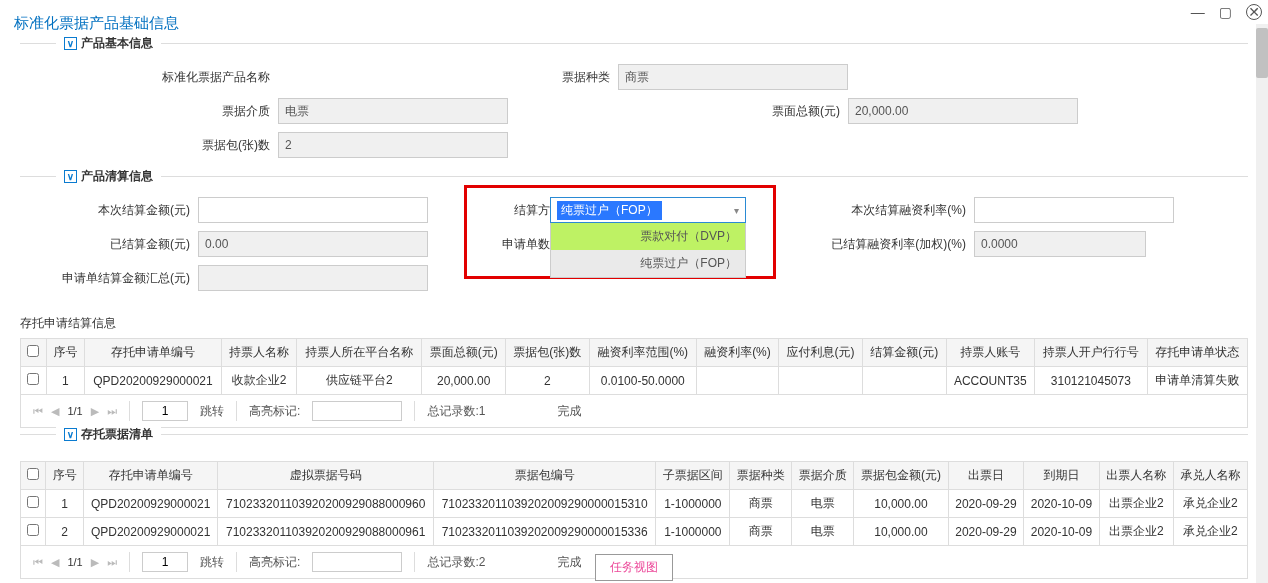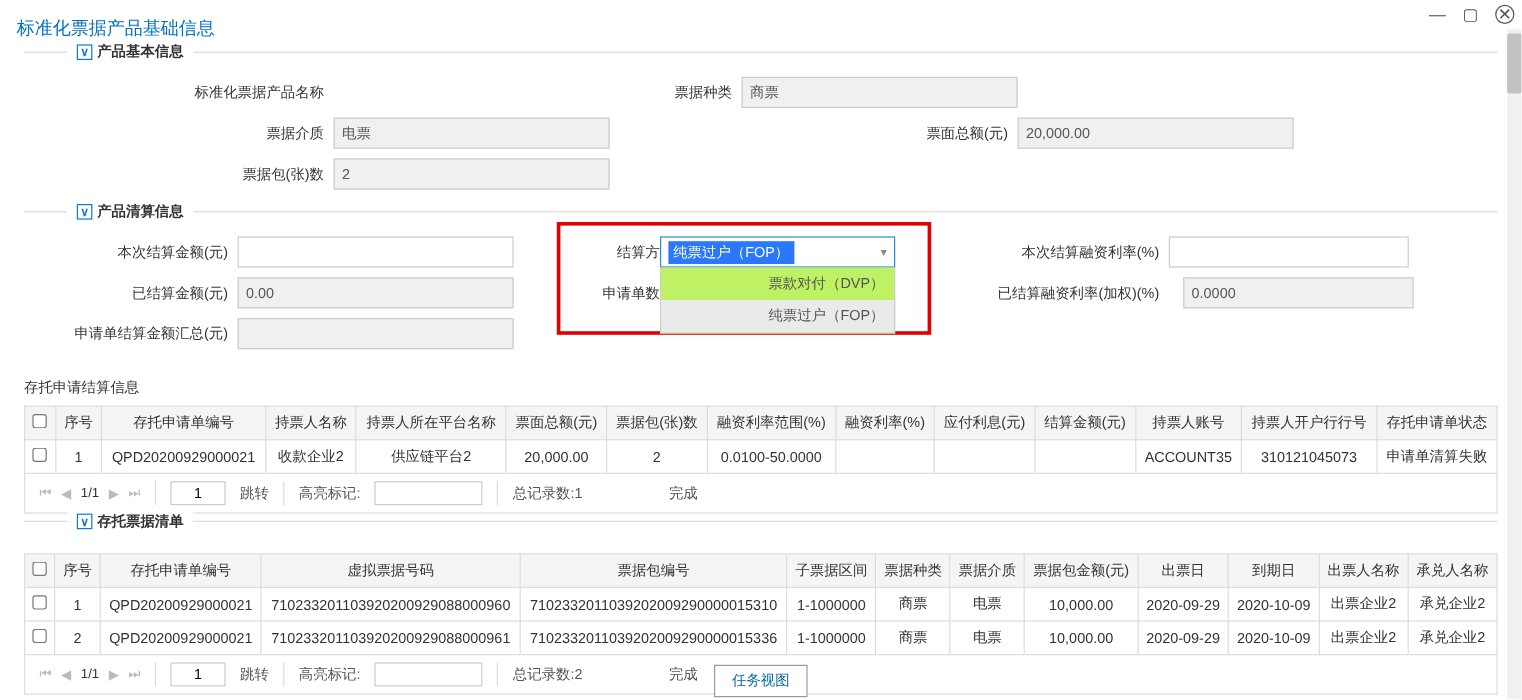--- a/index.html
+++ b/index.html
@@ -35,21 +35,21 @@
 .section-nb{position:relative;padding:18px 0 8px 0;}
 .highlight-box{position:absolute;border:3px solid #e20000;z-index:5;pointer-events:none;}
 .dropdown-open{position:absolute;z-index:6;text-align:right;}
 .dd-sel{border:1px solid #2a8ad4;background:#fff;height:26px;display:flex;align-items:center;justify-content:space-between;padding:0 6px;}
 .dd-sel .selbg{background:#2a78ff;color:#fff;padding:1px 4px;}
 .dd-sel .caret{color:#888;font-size:10px;}
 .dd-list{border:1px solid #ccc;border-top:none;background:#bef264;}
 .dd-item{padding:5px 8px;color:#555;cursor:pointer;}
 .dd-item.hover{background:#eaeaea;}
 .bottom-bar{display:flex;justify-content:space-between;padding:10px 26px 0 26px;align-items:center;}
-.task-view{border:1px solid #999;padding:4px 14px;position:absolute;left:50%;transform:translateX(-50%);bottom:2px;font-size:12px;color:#0369a1;background:#fff;}
+.task-view{border:1px solid #999;padding:4px 14px;position:absolute;left:50%;transform:translateX(-50%);bottom:2px;font-size:12px;color:#ec4899;background:#fff;}
 </style>
 </head>
 <body>
 
 <div class="window-controls">
   <span>—</span>
   <span>▢</span>
   <span class="close-circle">✕</span>
 </div>
 <div class="scrollbar">
@@ -118,21 +118,21 @@
       <div class="form-group">
           <div class="lbl" style="width:150px">已结算金额(元)</div>
           <input class="fld" style="width: 230px;" readonly="" value="0.00">
         </div>
       <div class="form-group" style="margin-left:58px">
           <div class="lbl" style="width:84px">申请单数量</div>
           <div style="width:200px;height:26px"></div>
         </div>
       <div class="form-group" style="margin-left:44px">
           <div class="lbl" style="width:160px">已结算融资利率(加权)(%)</div>
-          <input class="fld" style="width: 192px; margin-left: 12px;" readonly="" value="0.0000">
+          <input class="fld" style="width: 172px;" readonly="" value="0.0000">
         </div>
     </div>
     <div class="form-row">
       <div class="form-group">
           <div class="lbl" style="width:150px">申请单结算金额汇总(元)</div>
           <input class="fld" style="width: 230px;" readonly="">
         </div>
     </div>
 
     <div class="dropdown-open" style="left:530px;top:20px;width:196px;">

